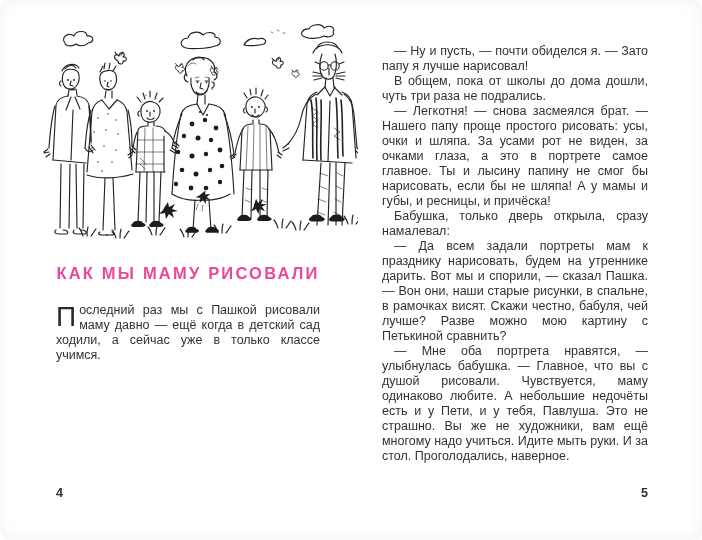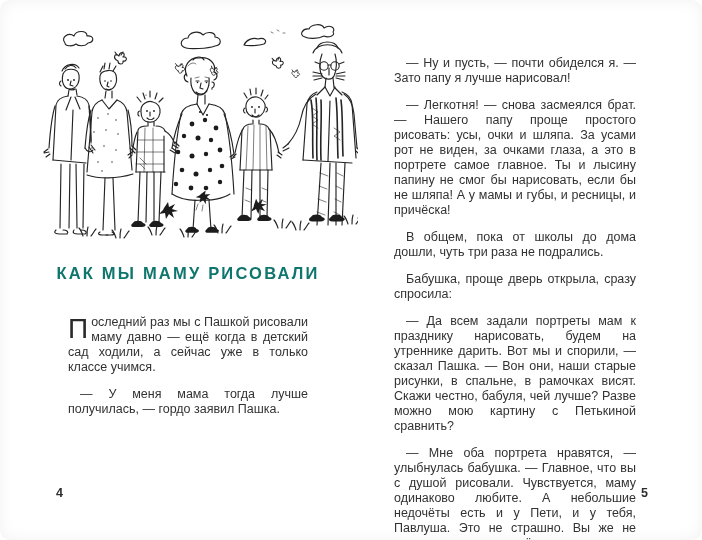--- a/index.html
+++ b/index.html
@@ -12,25 +12,25 @@
   .page.left{left:0;width:351px;}
   .page.right{left:351px;width:351px;}
   .illo{position:absolute;left:28px;top:8px;width:330px;height:232px;}
   .illo path{fill:none;stroke:#242424;stroke-width:1.15;stroke-linecap:round;stroke-linejoin:round;}
   .illo circle{fill:none;stroke:#242424;stroke-width:1.1;}
   .illo .ink{fill:#1c1c1c;stroke:none;}
   .illo .thin{stroke-width:.65;opacity:.9;}
   .illo .scrib{stroke-width:1.6;}
   .title{
     position:absolute;left:44px;top:264px;width:288px;margin:0;
-    font-size:16.5px;font-weight:700;letter-spacing:2.2px;color:#0f766e;
+    font-size:16.5px;font-weight:700;letter-spacing:2.2px;color:#ec4899;
     text-align:center;white-space:nowrap;
   }
   .bodytext{position:absolute;font-size:12.5px;line-height:15px;text-align:justify;color:#323232;}
-  .bodytext p{margin:12px;text-indent:12px;}
+  .bodytext p{margin:0;text-indent:12px;}
   .bodytext p.first{text-indent:0;}
   .left .bodytext{left:56px;top:303px;width:264px;}
   .right .bodytext{left:31px;top:44px;width:266px;}
   .dropcap{float:left;font-size:28px;line-height:25px;padding:1px 3px 0 0;color:#2a2a2a;}
   .pagenum{position:absolute;top:486px;font-size:12.5px;font-weight:700;color:#2e2e2e;}
   .pagenum.pl{left:56px;}
   .pagenum.pr{right:54px;}
 </style>
 </head>
 <body>
@@ -266,32 +266,31 @@
         <path class="thin" d="M292,165 l8,3 M291,178 l8,3 M290,191 l8,3 M289,204 l8,3 M309,165 l6,3 M308,178 l6,3 M307,191 l6,3 M306,204 l6,3"></path>
         <use href="#shoe" transform="translate(283,209) scale(1.1)"></use>
         <use href="#shoe" transform="translate(303,209) scale(1.1)"></use>
       </g>
     </svg>
 
     <h1 class="title">КАК МЫ МАМУ РИСОВАЛИ</h1>
 
     <div class="bodytext">
       <p class="first"><span class="dropcap">П</span><span>оследний раз мы с Пашкой рисовали маму давно — ещё когда в детский сад ходили, а сейчас уже в только классе учимся.</span></p>
-      <p>— У меня мама тогда лучше получилась, — гордо заявил Пашка.</p>
     </div>
 
     <div class="pagenum pl">4</div>
   </div>
 
   <div class="page right">
     <div class="bodytext">
       <p>— Ну и пусть, — почти обиделся я. — Зато папу я лучше нарисовал!</p>
+      <p>В общем, пока от школы до дома дошли, чуть три раза не подрались.</p>
       <p>— Легкотня! — снова засмеялся брат. — Нашего папу проще простого рисовать: усы, очки и шляпа. За усами рот не виден, за очками глаза, а это в портрете самое главное. Ты и лысину папину не смог бы нарисовать, если бы не шляпа! А у мамы и губы, и ресницы, и причёска!</p>
-      <p>В общем, пока от школы до дома дошли, чуть три раза не подрались.</p>
-      <p>Бабушка, проще дверь открыла, сразу спросила:</p>
+      <p>Бабушка, только дверь открыла, сразу намалевал:</p>
       <p>— Да всем задали портреты мам к празднику нарисовать, будем на утреннике дарить. Вот мы и спорили, — сказал Пашка. — Вон они, наши старые рисунки, в спальне, в рамочках висят. Скажи честно, бабуля, чей лучше? Разве можно мою картину с Петькиной сравнить?</p>
       <p>— Мне оба портрета нравятся, — улыбнулась бабушка. — Главное, что вы с душой рисовали. Чувствуется, маму одинаково любите. А небольшие недочёты есть и у Пети, и у тебя, Павлуша. Это не страшно. Вы же не художники, вам ещё многому надо учиться. Идите мыть руки. И за стол. Проголодались, наверное.</p>
     </div>
 
     <div class="pagenum pr">5</div>
   </div>
 
 </div>
 
 </body></html>

